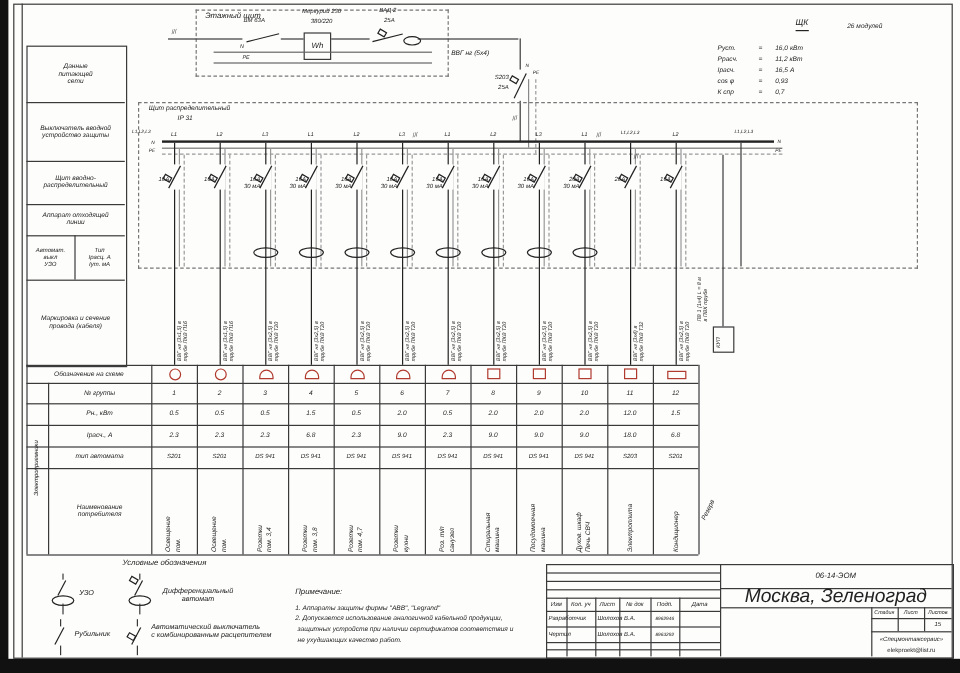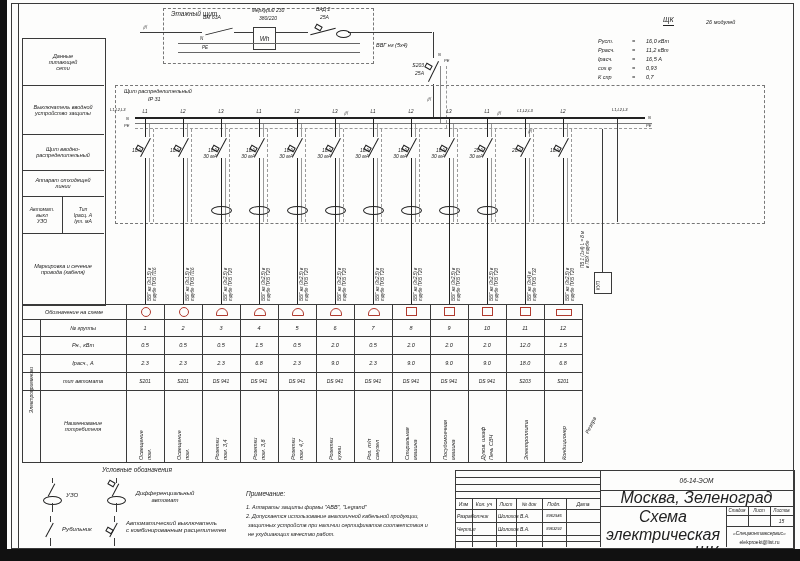--- a/index.html
+++ b/index.html
@@ -638,24 +638,20 @@
   <div class="cell f4" style="left:542px;top:522px;width:24px;height:13px">
       <span>8963292</span>
     </div>
 
   <div class="cell f65" style="left:600px;top:470px;width:193px;height:20px">
       <span>06-14-ЭОМ</span>
     </div>
   <div class="cell f6" style="left:600px;top:490px;width:193px;height:16px">
       <span>Москва, Зеленоград</span>
     </div>
-  <div class="cell f6 c" style="left:600px;top:522px;width:126px;height:25px;flex-direction:column">
-    <div>Схема электрическая</div>
-      <div>расчетная  ЩК</div>
-  </div>
   <div class="cell f45" style="left:726px;top:506px;width:22px;height:9px">
       <span>Стадия</span>
     </div>
   <div class="cell f45" style="left:748px;top:506px;width:22px;height:9px">
       <span>Лист</span>
     </div>
   <div class="cell f45" style="left:770px;top:506px;width:23px;height:9px">
       <span>Листов</span>
     </div>
   <div class="cell f5" style="left:770px;top:515px;width:23px;height:11px">

